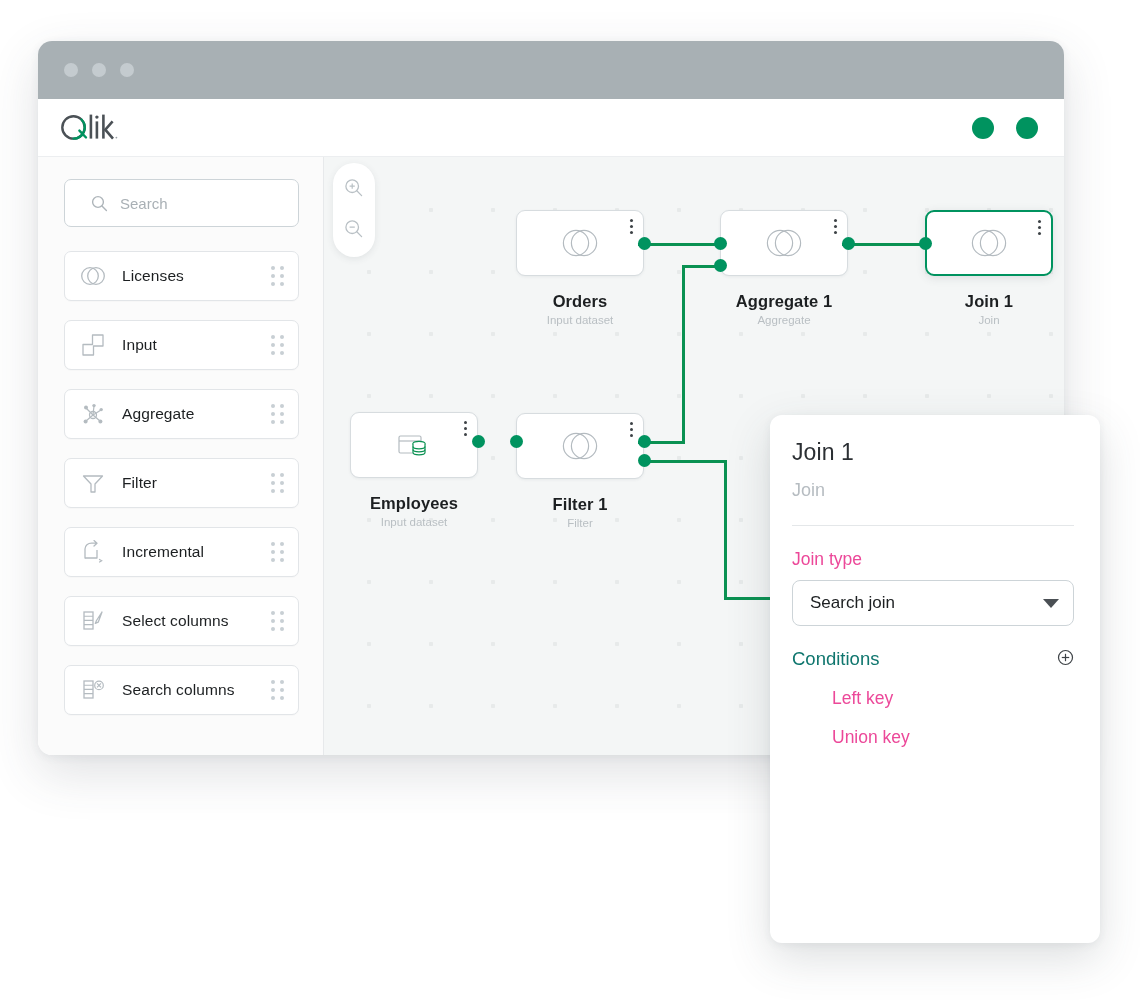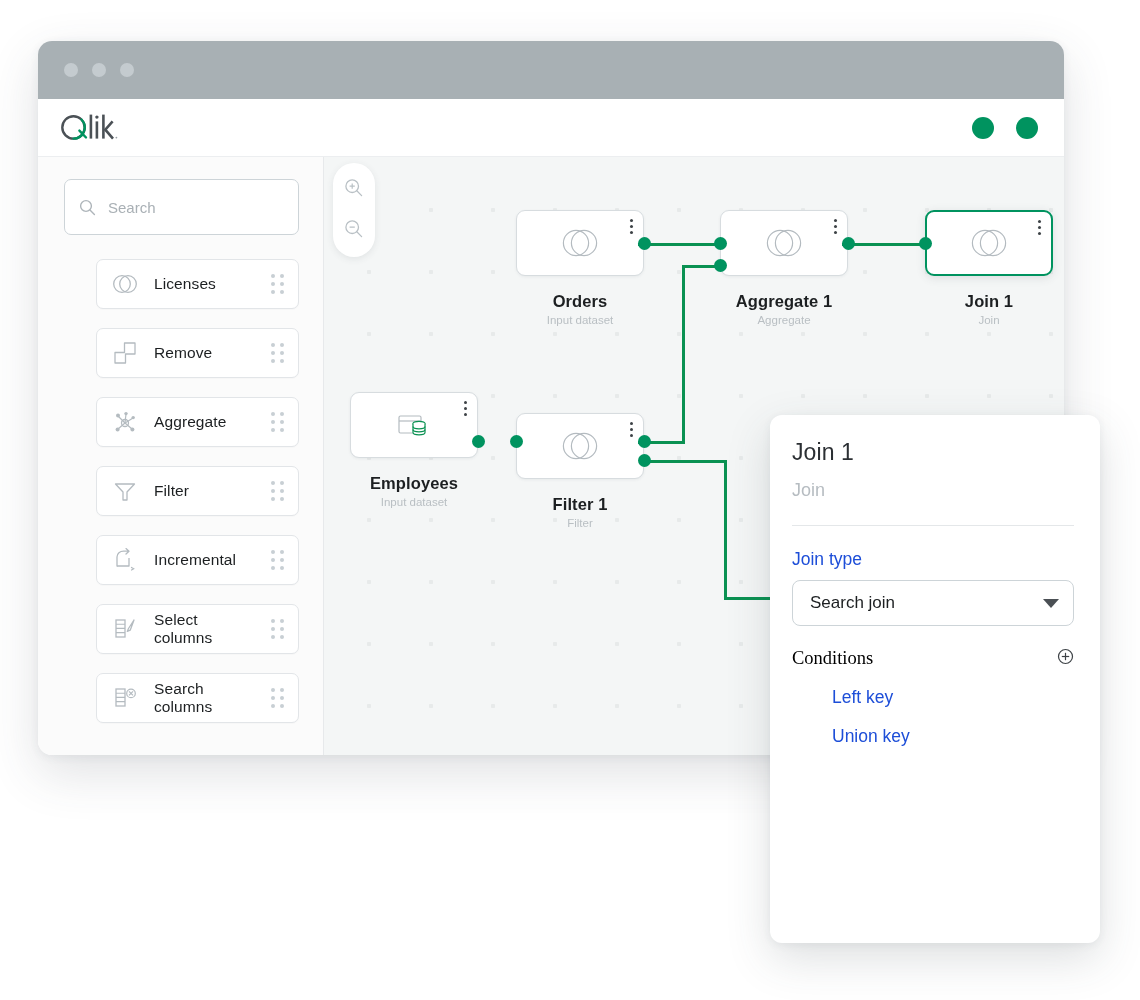--- a/index.html
+++ b/index.html
@@ -39,33 +39,32 @@
 
   
   .wbody { display: flex; height: 598px; }
 
   .sidebar {
     width: 286px; background: #fbfbfb;
     border-right: 1px solid #e7e9eb;
     padding: 22px 24px 0 26px;
   }
   .search-box {
-    height: 56px; border: 1px solid #cdd4d8; border-radius: 7px;
+    height: 48px; border: 1px solid #cdd4d8; border-radius: 7px;
     background: #ffffff; display: flex; align-items: center;
-    padding: 0 14px; gap: 12px; margin-bottom: 24px;
+    padding: 0 26px; gap: 12px; margin-bottom: 24px;
   }
   .search-ph { color: #a9b0b5; font-size: 15px; }
 
   .tool-list { display: flex; flex-direction: column; gap: 19px; }
   .tool {
     height: 50px; background: #ffffff;
     border: 1px solid #e2e5e8; border-radius: 7px;
     display: flex; align-items: center; padding: 0 14px 0 13px; gap: 14px;
     box-shadow: 0 1px 1px rgba(0,0,0,0.02);
-    margin-left: 32px;
   }
   .tool-ico { width: 30px; height: 30px; flex: 0 0 30px; display: flex; align-items: center; justify-content: center; }
   .tool-label { flex: 1; font-size: 15.5px; color: #1c1f21; letter-spacing: .1px; }
   .grip { display: grid; grid-template-columns: 4px 4px; gap: 4px 5px; }
   .grip i { width: 4px; height: 4px; border-radius: 50%; background: #c8cfd4; display: block; }
 
   
   .canvas {
     position: relative; flex: 1;
     background-color: #f4f6f6;
@@ -121,31 +120,31 @@
     width: 330px; height: 528px;
     background: #ffffff; border-radius: 12px;
     box-shadow: 0 16px 44px rgba(60,70,80,0.17), 0 2px 8px rgba(60,70,80,0.07);
     padding: 24px 26px 0 22px;
     z-index: 20;
   }
   .p-title { font-size: 23px; color: #2b2f33; letter-spacing: .1px; }
   .p-sub { font-size: 18px; color: #b6bcc1; margin-top: 14px; }
   .p-desc { font-size: 18px; color: #b6bcc1; margin-top: 17px; }
   .p-rule { height: 1px; background: #e4e7e9; margin: 24px 0 0 0; }
-  .p-lab { font-size: 17.5px; color: #1d4ed8; margin-top: 23px; }
+  .p-lab { font-size: 17.5px; color: #ec4899; margin-top: 23px; }
   .select {
     height: 46px; margin-top: 10px;
     border: 1px solid #cdd4d8; border-radius: 8px; background: #fff;
     display: flex; align-items: center; padding: 0 14px 0 17px;
   }
   .select .val { flex: 1; font-size: 17px; color: #1c1f21; }
   .caret { width: 0; height: 0; border-left: 8px solid transparent;
            border-right: 8px solid transparent; border-top: 9px solid #4a4f54; }
   .cond-row { display: flex; align-items: center; justify-content: space-between; margin-top: 22px; }
-  .cond-title { font-size: 18.5px; color: #000000; font-family: Liberation Serif, serif; }
+  .cond-title { font-size: 18.5px; color: #0f766e; }
   .indent { margin-left: 40px; }
   .indent .p-lab { margin-top: 18px; }
 </style>
 </head>
 <body>
 
 <div id="root">
 
   <div class="window">
 
@@ -206,21 +205,21 @@
                 <i></i>
             </span>
           </div>
 
           <div class="tool">
             <span class="tool-ico">
               <svg width="26" height="26" viewBox="0 0 26 26" aria-hidden="true">
                 <path d="M3 12.5 H12.5 V3 H23 V14 H13.5 V23 H3 Z" fill="none" stroke="#b4bbc0" stroke-width="1.3" stroke-linejoin="round"></path>
               </svg>
             </span>
-            <span class="tool-label">Remove</span>
+            <span class="tool-label">Input</span>
             <span class="grip">
               <i></i>
                 <i></i>
                 <i></i>
                 <i></i>
                 <i></i>
                 <i></i>
             </span>
           </div>
 
@@ -416,21 +415,21 @@
             <svg width="42" height="34" viewBox="0 0 42 34" aria-hidden="true">
               <circle cx="17" cy="17" r="12.6" fill="none" stroke="#b4bbc0" stroke-width="1.2"></circle>
               <circle cx="25" cy="17" r="12.6" fill="none" stroke="#b4bbc0" stroke-width="1.2"></circle>
             </svg>
           </div>
           <div class="node-title">Join 1</div>
           <div class="node-sub">Join</div>
         </div>
         <span class="port" style="left:595px; top:80px;"></span>
 
-        <div class="node" style="left:26px; top:235px;">
+        <div class="node" style="left:26px; top:255px;">
           <div class="node-card">
             <span class="kebab">
                 <i></i>
                 <i></i>
                 <i></i>
               </span>
             <svg width="42" height="32" viewBox="0 0 42 32" aria-hidden="true">
               <rect x="6" y="7" width="22" height="17" rx="1.5" fill="none" stroke="#b4bbc0" stroke-width="1.2"></rect>
               <line x1="6" y1="12" x2="28" y2="12" stroke="#b4bbc0" stroke-width="1.2"></line>
               <g fill="#ffffff" stroke="#0a9152" stroke-width="1.2">

